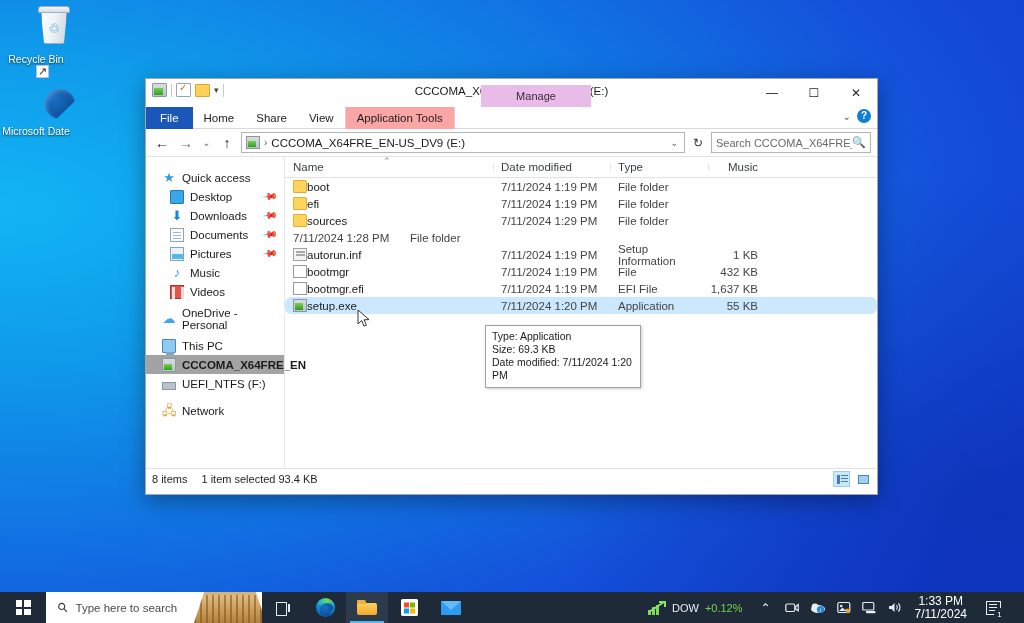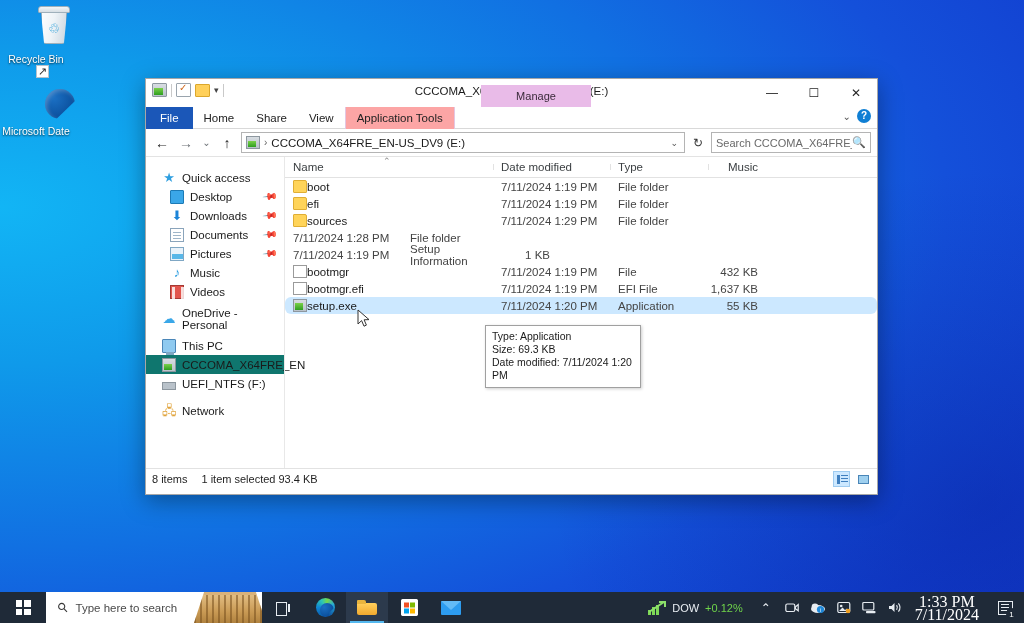--- a/index.html
+++ b/index.html
@@ -157,21 +157,21 @@
   
   .wbody { display:flex; height: 312px; border-top:1px solid #e3e3e3; }
 
   
   .navpane { width: 138px; padding-top: 11px; background:#fff; }
   .nav-item {
     height: 19px; display:flex; align-items:center; gap:6px;
     padding-left: 16px; font-size:11.5px; color:#1a1a1a; position:relative;
   }
   .nav-item.indent { padding-left: 24px; }
-  .nav-item.sel { background:#0f766e; }
+  .nav-item.sel { background:#a3a3a3;font-weight:bold; }
   .nav-item .pin { position:absolute; right:8px; color:#8a8a8a; font-size:10px; transform:rotate(40deg);}
   .ni { width:14px; height:14px; flex:0 0 14px; position:relative; }
   .ni.star { color:#2f9fe0; font-size:13px; line-height:13px; text-align:center;}
   .ni.desktop { background:#3aa7e8; border:1px solid #1c7ab5; border-radius:1px;}
   .ni.down { color:#1b84d8; font-size:13px; line-height:14px; text-align:center;}
   .ni.doc { background:#fff; border:1px solid #8aa4bb;}
   .ni.doc::after{content:"";position:absolute;left:2px;top:3px;right:2px;height:1px;background:#9fb6c9;box-shadow:0 3px 0 #9fb6c9,0 6px 0 #9fb6c9;}
   .ni.pic { background:#e9f2fa; border:1px solid #7fa7c4;}
   .ni.pic::after{content:"";position:absolute;left:1px;bottom:1px;width:11px;height:5px;background:#59b7e8;}
   .ni.music { color:#2f9fe0; font-size:13px; line-height:14px; text-align:center;}
@@ -271,26 +271,26 @@
     background: conic-gradient(from 200deg,#0b5cab 0deg,#0f86d4 70deg,#2cc6b6 130deg,#74d94b 175deg,#25a8d8 230deg,#0c4f9e 320deg,#0b5cab 360deg); position:relative;}
   .edge-sm::after{content:"";position:absolute;left:4px;top:5px;width:14px;height:14px;border-radius:50%;
     background:radial-gradient(circle at 30% 30%,#1b70c4,#0b4f9c 70%); clip-path:polygon(0 0,100% 0,100% 40%,38% 100%,0 100%);}
   .expl-sm { width:20px;height:15px;position:relative; }
   .expl-sm::before{content:"";position:absolute;left:0;bottom:0;width:20px;height:12px;background:linear-gradient(#ffcf5c,#f0a92e);border-radius:1px 2px 2px 2px;}
   .expl-sm::after{content:"";position:absolute;left:0;top:0;width:9px;height:4px;background:#e8b43e;border-radius:1px 2px 0 0;}
   .store-sm { width:17px;height:17px;background:#fff;border-radius:2px;position:relative;overflow:hidden;}
   .mail-sm { width:20px;height:14px;background:#2d9cf0;position:relative;border-radius:1px;}
   .mail-sm::after{content:"";position:absolute;left:0;top:0;border-left:10px solid transparent;border-right:10px solid transparent;border-top:9px solid #63bbf7;}
 
-  .tray { margin-left:auto; display:flex; align-items:center; height:31px; padding-right:2px; gap:0px; }
+  .tray { margin-left:auto; display:flex; align-items:center; height:31px; padding-right:14px; gap:0px; }
   .dow { display:flex; align-items:center; gap:6px; padding: 0 10px 0 4px; font-size:11px; color:#e9eef3; }
   .dowchart { width:18px;height:14px;position:relative; }
   .dowval { color:#6fd44a; }
   .trayicon { width:26px; height:31px; display:flex; align-items:center; justify-content:center; color:#e7ecf1; font-size:12px; position:relative;}
-  .clock { padding: 0 9px 0 6px; text-align:center; color:#fff; font-size:16px; line-height:13px;font-family:Liberation Serif, serif; }
+  .clock { padding: 0 9px 0 6px; text-align:center; color:#fff; font-size:12px; line-height:13px; }
   .notif { width:34px; height:31px; display:flex; align-items:center; justify-content:center; position:relative;}
   .notif .sheet { width:15px;height:14px;border:1.5px solid #e7ecf1; position:relative;}
   .notif .sheet::after{content:"";position:absolute;left:2px;top:2px;width:8px;height:1px;background:#e7ecf1;box-shadow:0 3px 0 #e7ecf1,0 6px 0 #e7ecf1;}
   .notif .badge { position:absolute; right:5px; bottom:4px; width:11px;height:11px;border-radius:50%;
     background:#1f2a38; color:#fff; font-size:8px; line-height:11px; text-align:center; border:1px solid #1f2a38;}
 </style>
 </head>
 <body>
 
 <div id="desktop">
@@ -464,20 +464,24 @@
         <div class="rc date">7/11/2024 1:29 PM</div>
         <div class="rc type">File folder</div>
         <div class="rc size"></div>
       </div>
       <div class="row">
         <div class="rc date">7/11/2024 1:28 PM</div>
         <div class="rc type">File folder</div>
         <div class="rc size"></div>
       </div>
       <div class="row">
+        <div class="rc name">
+            <span class="fi inf"></span>
+            <span>autorun.inf</span>
+          </div>
         <div class="rc date">7/11/2024 1:19 PM</div>
         <div class="rc type">Setup Information</div>
         <div class="rc size">1 KB</div>
       </div>
       <div class="row">
         <div class="rc name">
             <span class="fi file"></span>
             <span>bootmgr</span>
           </div>
         <div class="rc date">7/11/2024 1:19 PM</div>

